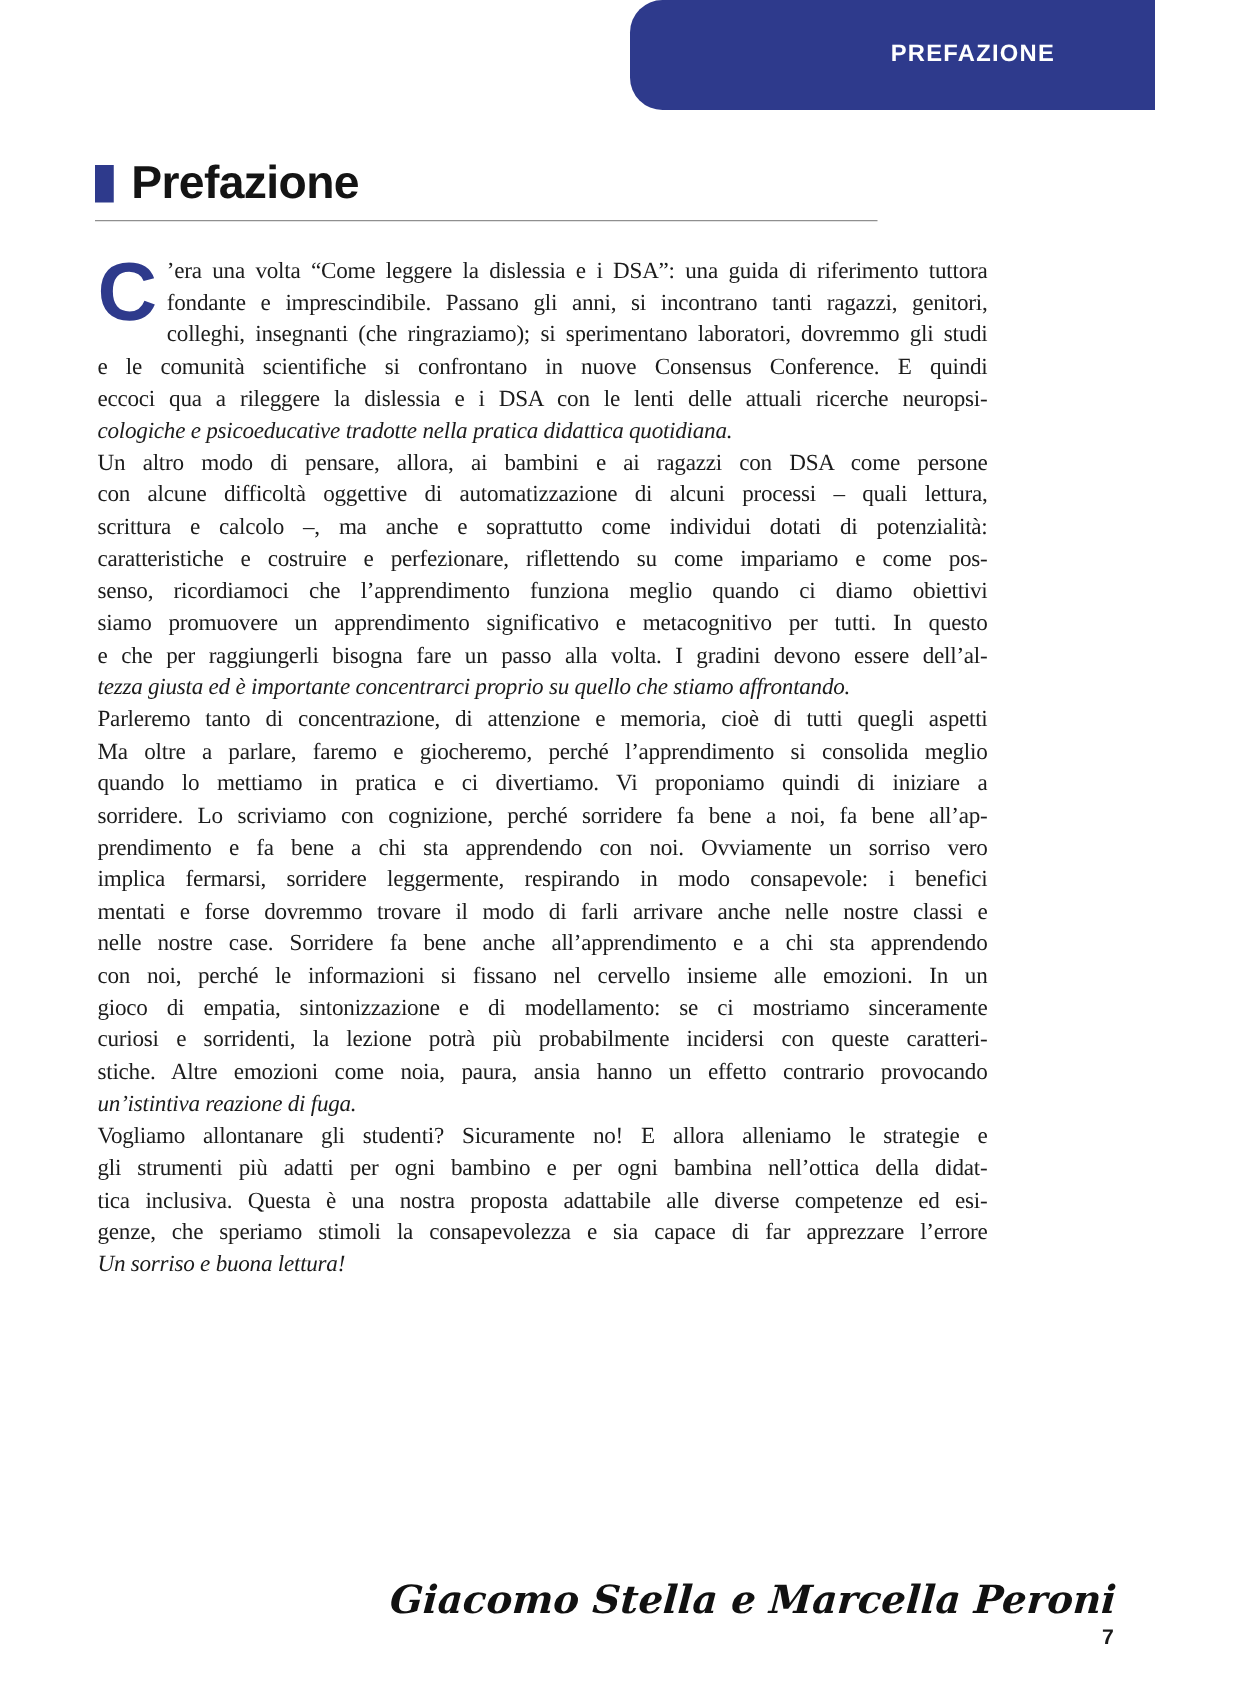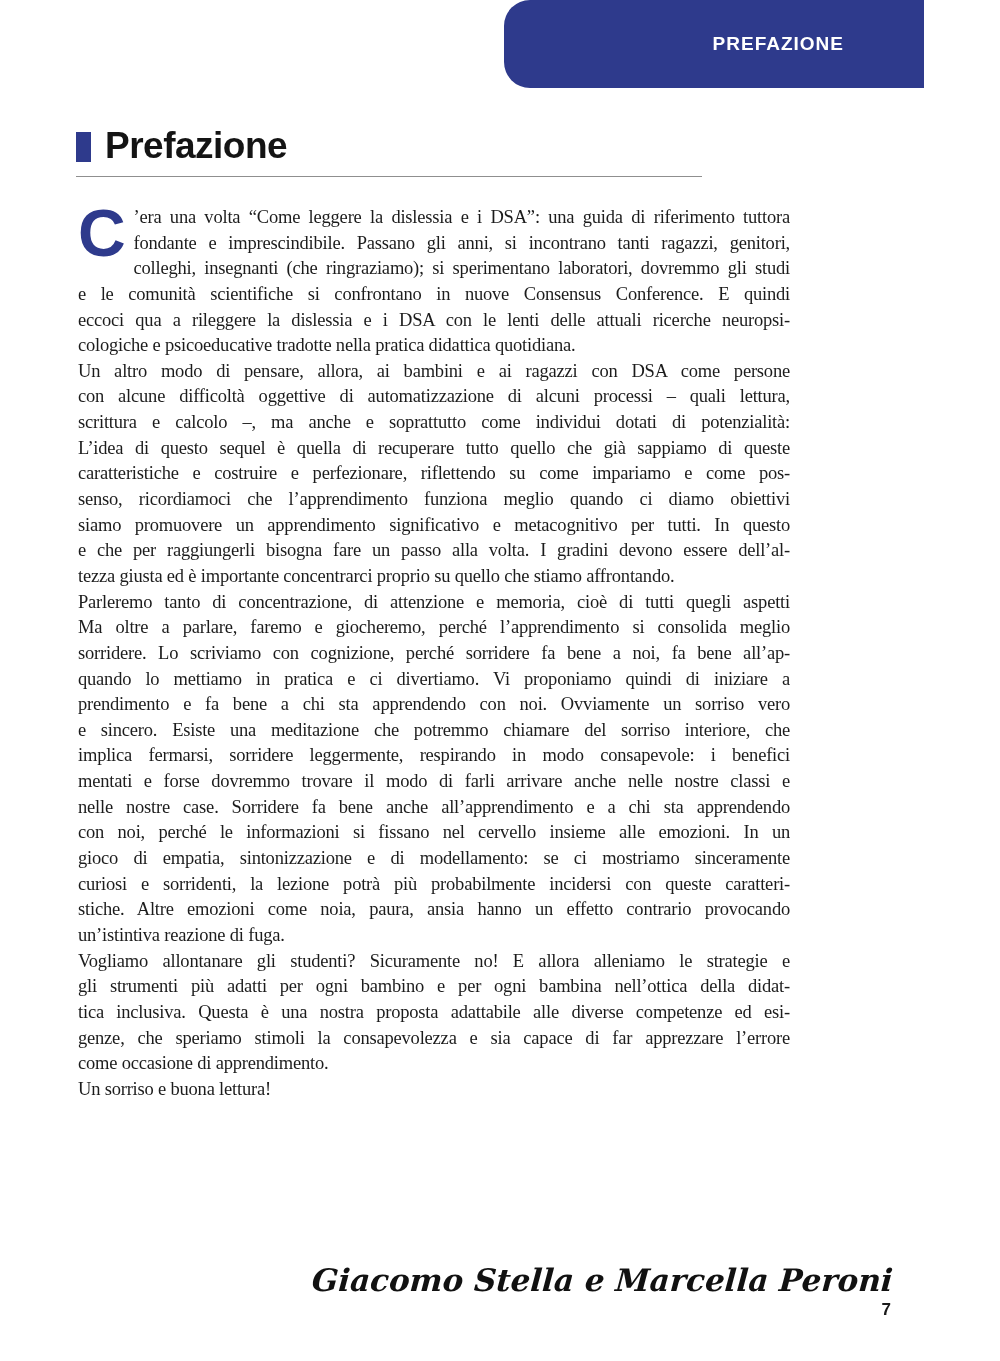--- a/index.html
+++ b/index.html
@@ -68,21 +68,21 @@
     line-height: 25.65px;
     letter-spacing: -0.2px;
   }
   .para { margin: 0; }
   .line {
     text-align: justify;
     text-align-last: justify;
     height: 25.65px;
     overflow: hidden;
   }
-  .line.last { text-align-last: left; }
+  .line.last { text-align-last: left; font-style: italic; }
   .dropcap {
     float: left;
     font-family: "Liberation Sans", sans-serif;
     font-weight: bold;
     font-size: 66px;
     line-height: 50px;
     color: #2e3a8c;
     margin: 3px 8px 0 0;
   }
   
@@ -133,49 +133,46 @@
         <div class="line">e le comunità scientifiche si confrontano in nuove Consensus Conference. E quindi</div>
         <div class="line">eccoci qua a rileggere la dislessia e i DSA con le lenti delle attuali ricerche neuropsi-</div>
         <div class="line last">cologiche e psicoeducative tradotte nella pratica didattica quotidiana.</div>
       </div>
       <div class="para">
         <div class="line">Un altro modo di pensare, allora, ai bambini e ai ragazzi con DSA come persone</div>
         <div class="line">con alcune difficoltà oggettive di automatizzazione di alcuni processi – quali lettura,</div>
         <div class="line">scrittura e calcolo –, ma anche e soprattutto come individui dotati di potenzialità:</div>
       </div>
       <div class="para">
-        <div class="line">L’idea di questo sequel è quella di recuperare tutto quello che già sappiamo di queste</div>
         <div class="line">caratteristiche e costruire e perfezionare, riflettendo su come impariamo e come pos-</div>
         <div class="line">senso, ricordiamoci che l’apprendimento funziona meglio quando ci diamo obiettivi</div>
         <div class="line">siamo promuovere un apprendimento significativo e metacognitivo per tutti. In questo</div>
         <div class="line">e che per raggiungerli bisogna fare un passo alla volta. I gradini devono essere dell’al-</div>
         <div class="line last">tezza giusta ed è importante concentrarci proprio su quello che stiamo affrontando.</div>
       </div>
       <div class="para">
         <div class="line">Parleremo tanto di concentrazione, di attenzione e memoria, cioè di tutti quegli aspetti</div>
         <div class="line">Ma oltre a parlare, faremo e giocheremo, perché l’apprendimento si consolida meglio</div>
+        <div class="line">quando lo mettiamo in pratica e ci divertiamo. Vi proponiamo quindi di iniziare a</div>
         <div class="line">sorridere. Lo scriviamo con cognizione, perché sorridere fa bene a noi, fa bene all’ap-</div>
-        <div class="line">quando lo mettiamo in pratica e ci divertiamo. Vi proponiamo quindi di iniziare a</div>
         <div class="line">prendimento e fa bene a chi sta apprendendo con noi. Ovviamente un sorriso vero</div>
-        <div class="line">e sincero. Esiste una meditazione che potremmo chiamare del sorriso interiore, che</div>
         <div class="line">implica fermarsi, sorridere leggermente, respirando in modo consapevole: i benefici</div>
         <div class="line">mentati e forse dovremmo trovare il modo di farli arrivare anche nelle nostre classi e</div>
         <div class="line">nelle nostre case. Sorridere fa bene anche all’apprendimento e a chi sta apprendendo</div>
         <div class="line">con noi, perché le informazioni si fissano nel cervello insieme alle emozioni. In un</div>
         <div class="line">gioco di empatia, sintonizzazione e di modellamento: se ci mostriamo sinceramente</div>
         <div class="line">curiosi e sorridenti, la lezione potrà più probabilmente incidersi con queste caratteri-</div>
         <div class="line">stiche. Altre emozioni come noia, paura, ansia hanno un effetto contrario provocando</div>
         <div class="line last">un’istintiva reazione di fuga.</div>
       </div>
       <div class="para">
         <div class="line">Vogliamo allontanare gli studenti? Sicuramente no! E allora alleniamo le strategie e</div>
         <div class="line">gli strumenti più adatti per ogni bambino e per ogni bambina nell’ottica della didat-</div>
         <div class="line">tica inclusiva. Questa è una nostra proposta adattabile alle diverse competenze ed esi-</div>
         <div class="line">genze, che speriamo stimoli la consapevolezza e sia capace di far apprezzare l’errore</div>
-        <div class="line last">come occasione di apprendimento.</div>
       </div>
       <div class="para">
         <div class="line last">Un sorriso e buona lettura!</div>
       </div>
     </div>
 
   <div class="signature">Giacomo Stella e Marcella Peroni</div>
 
   <div class="page-number">7</div>
 

